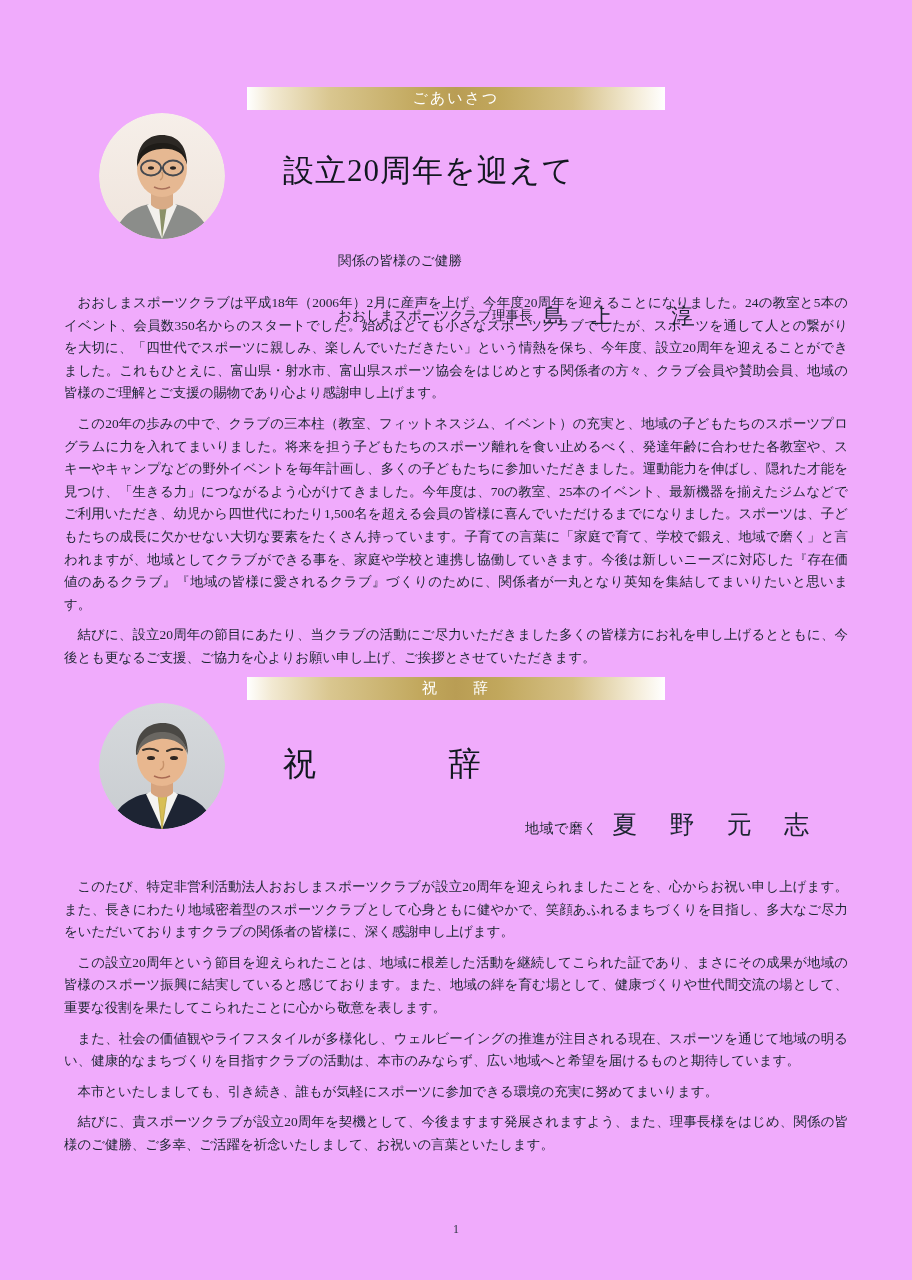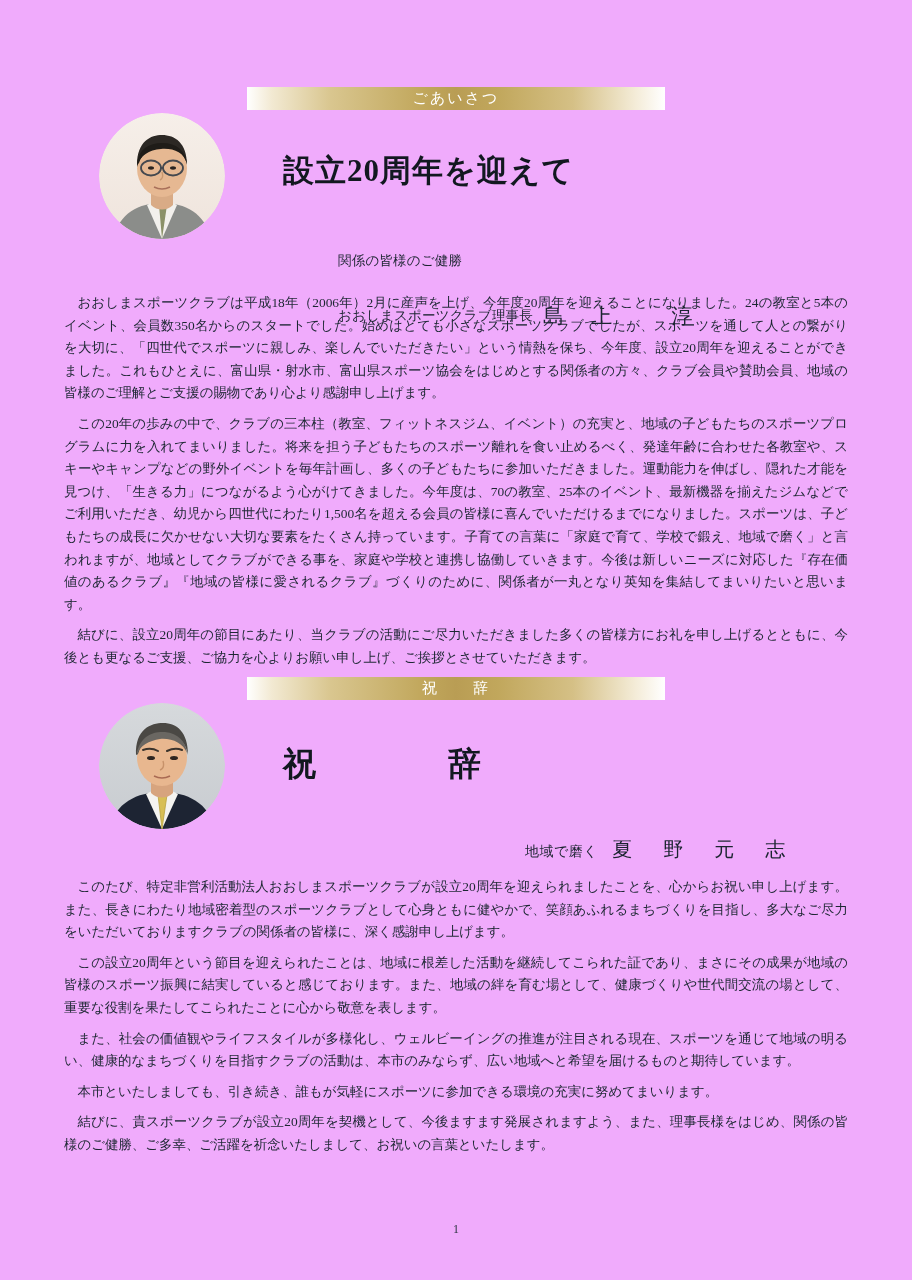--- a/index.html
+++ b/index.html
@@ -63,21 +63,21 @@
     height: 126px;
     border-radius: 50%;
     overflow: hidden;
   }
   .portrait svg { display: block; }
 
   
   .headline {
     position: absolute;
     font-size: 31px;
-    font-weight: 700;
+    font-weight: 400;
     letter-spacing: 1px;
     color: #121820;
     font-family: "Liberation Serif", "DejaVu Serif", serif;
     white-space: pre;
   }
 
   
   .byline {
     position: absolute;
     text-align: left;
@@ -109,23 +109,22 @@
   .byline2 .name-row {
     display: flex;
     align-items: baseline;
     gap: 14px;
   }
   .byline2 .role {
     font-size: 14px;
     letter-spacing: .5px;
   }
   .byline2 .person {
-    font-size: 20px;
+    font-size: 25px;
     letter-spacing: 13px;
-    margin-top: 28px;
   }
 
   
   .bodytext {
     position: absolute;
     width: 800px;
     left: 56px;
     font-size: 13.45px;
     line-height: 22.6px;
     color: #1d2733;

